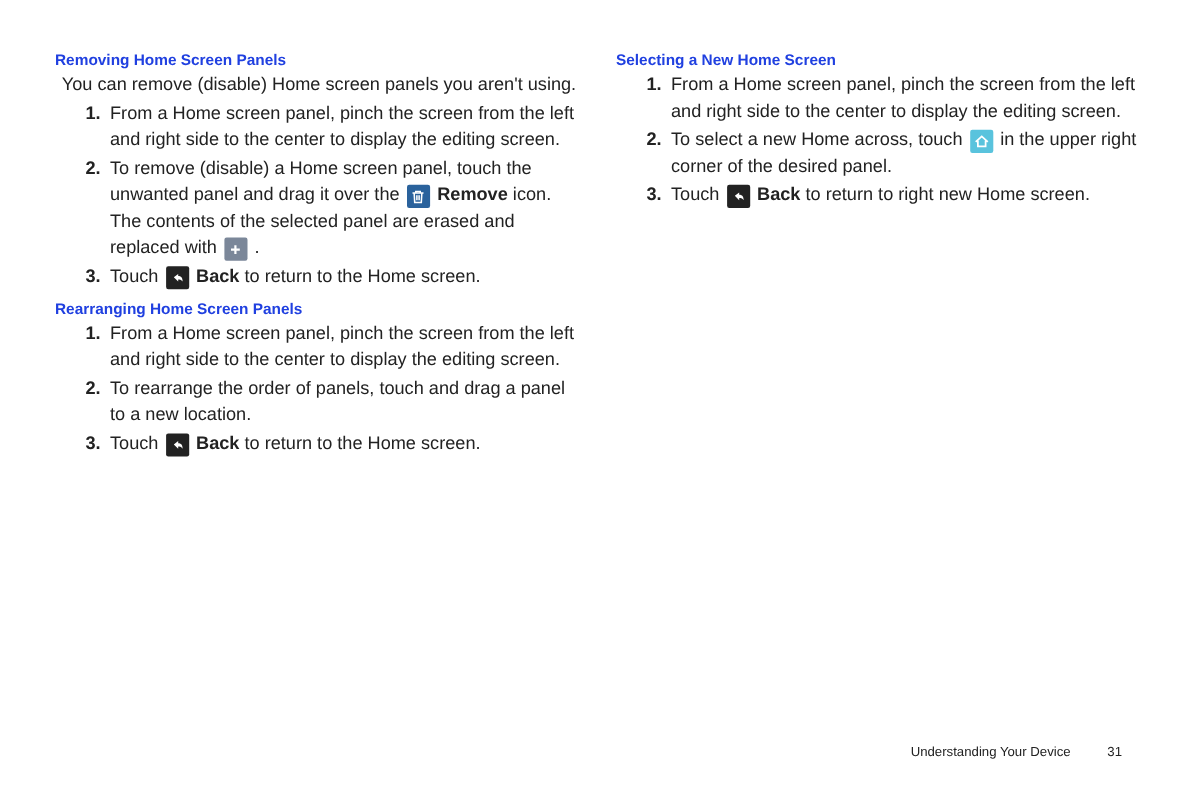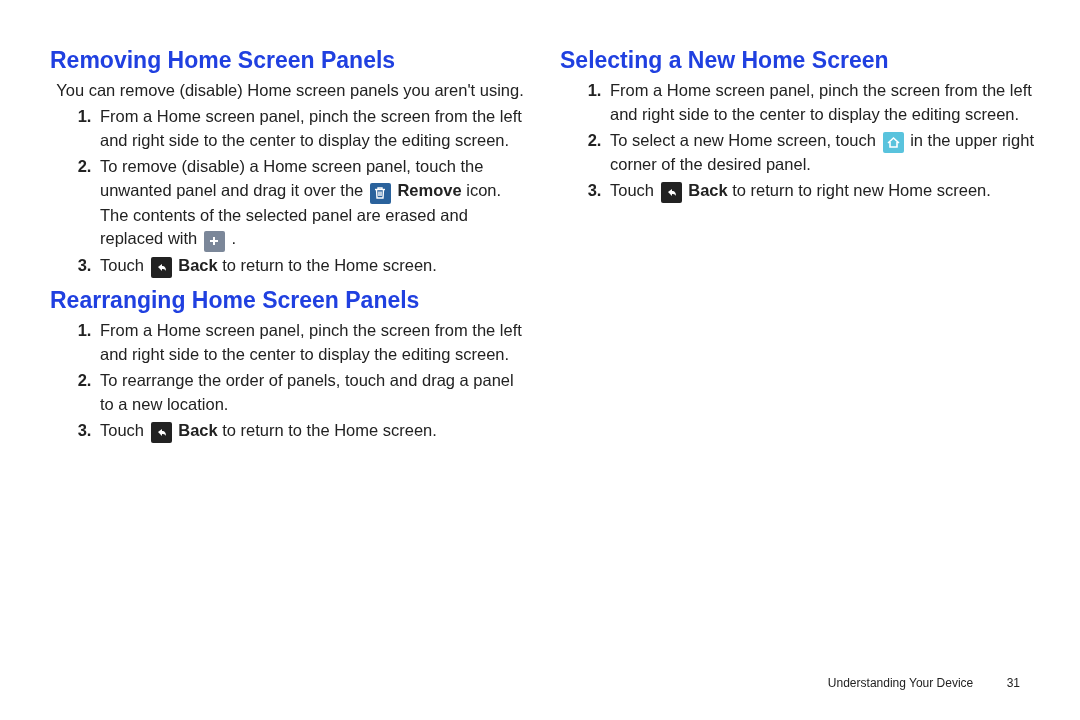--- a/index.html
+++ b/index.html
@@ -21,21 +21,21 @@
     width: 100%;
   }
   .col {
     flex: 1;
     font-size: 16.5px;
     line-height: 1.45;
   }
   .heading {
     font-weight: bold;
     color: #2040e0;
-    font-size: 23px;
+    font-size: 14px;
     margin-top: 4px;
     margin-bottom: 2px;
   }
   ol {
     margin: 2px 0 6px 0;
     padding-left: 46px;
   }
   ol li {
     padding-left: 4px;
     margin-bottom: 2px;
@@ -122,21 +122,21 @@
     </ol>
 
   </div>
 
   <div class="col">
 
     <div class="heading">Selecting a New Home Screen</div>
     <ol>
       <li>From a Home screen panel, pinch the screen from the left and right side to the center to display the editing screen.</li>
       <li>
-        <span>To select a new Home screen, touch </span><span class="icon" style="background:#59c3dd;">
+        <span>To select a new Home across, touch </span><span class="icon" style="background:#59c3dd;">
           <svg width="15" height="15" viewBox="0 0 15 15">
               <path d="M2 8 L7.5 3 L13 8 M4 7 V12 H11 V7" fill="none" stroke="#fff" stroke-width="1.6"></path>
             </svg>
         </span><span> in the upper right corner of the desired panel.</span>
       </li>
       <li>
         <span>Touch </span><span class="icon" style="background:#222;">
           <svg width="15" height="15" viewBox="0 0 15 15">
               <path d="M4 7 L8 4 L8 6 C11 6 12 8 12 11 C11 9 9 9 8 9 L8 11 Z" fill="#fff"></path>
             </svg>

